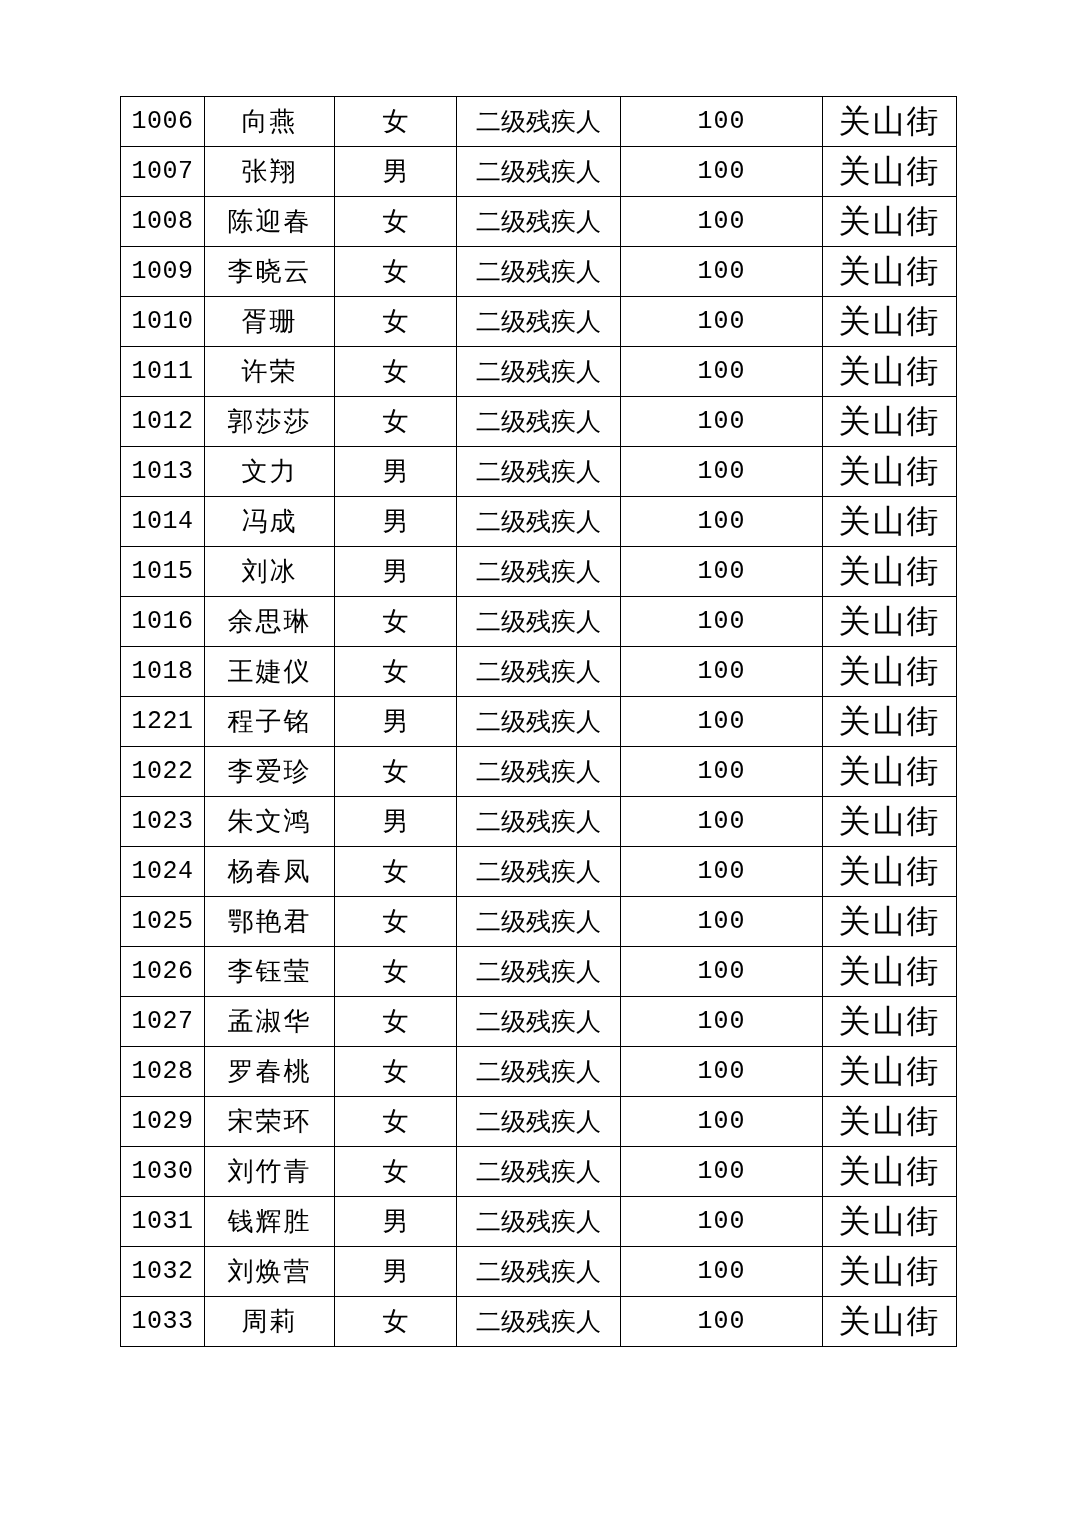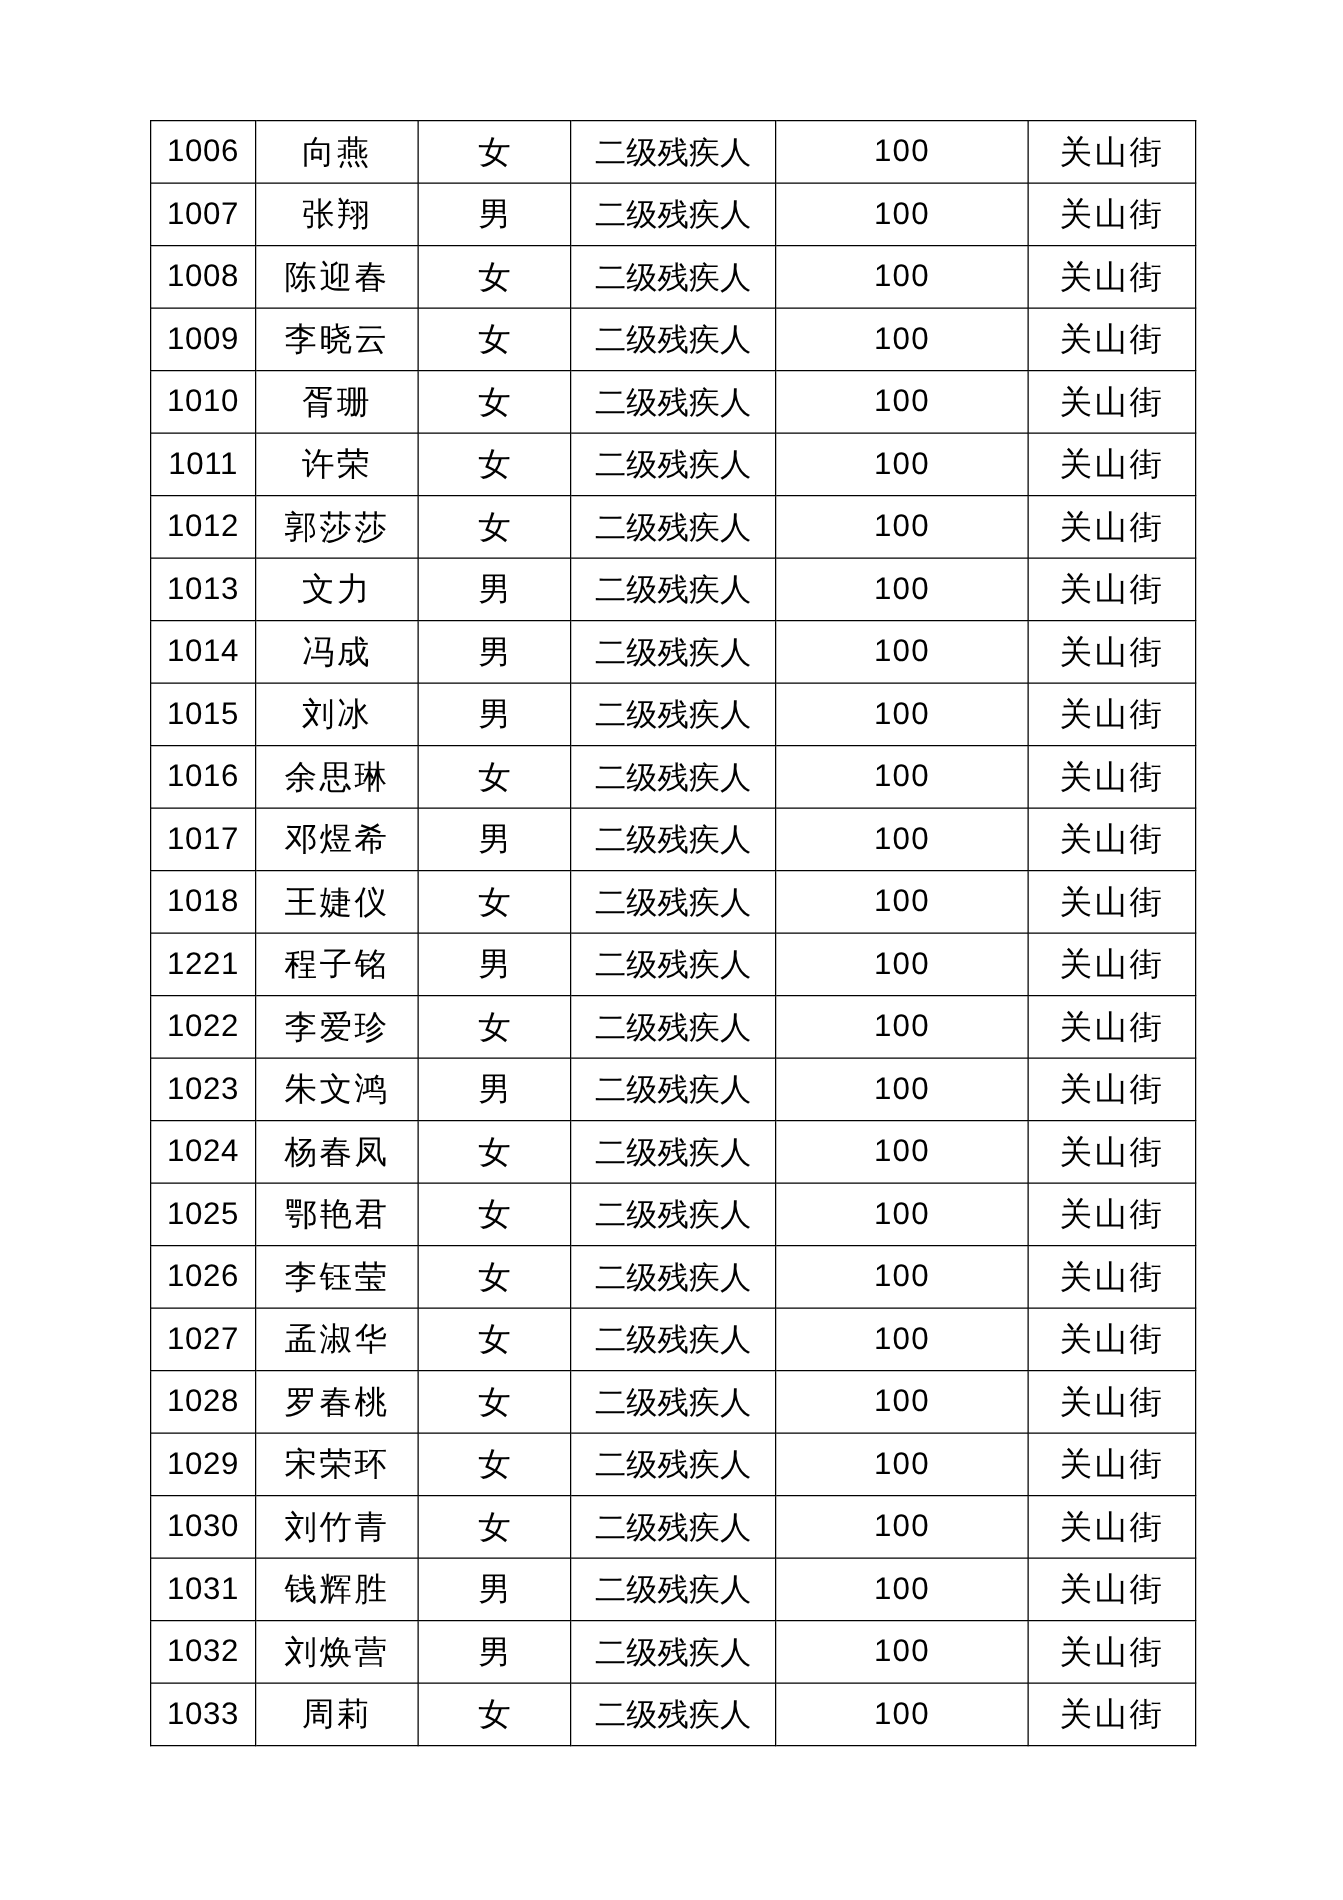--- a/index.html
+++ b/index.html
@@ -17,21 +17,21 @@
   .table-wrap {
     position: absolute;
     left: 120px;
     top: 96px;
     width: 836px;
   }
   table.roster {
     border-collapse: collapse;
     width: 836px;
     table-layout: fixed;
-    font-family: Liberation Sans, sans-serif;
+    font-family: Liberation Mono, monospace;
   }
   table.roster col.c-id    { width: 84px; }
   table.roster col.c-name  { width: 130px; }
   table.roster col.c-sex   { width: 122px; }
   table.roster col.c-cat   { width: 164px; }
   table.roster col.c-amt   { width: 202px; }
   table.roster col.c-area  { width: 134px; }
 
   table.roster td {
     border: 1px solid #000000;
@@ -56,21 +56,21 @@
   td.cat {
     font-size: 25px;
     letter-spacing: 0px;
   }
   td.amt {
     font-size: 25px;
     letter-spacing: 1px;
     margin-top: 23px;
   }
   td.area {
-    font-size: 26px;
+    font-size: 32px;
     letter-spacing: 2px;
   }
 </style>
 </head>
 <body>
 
 <div class="page">
   <div class="table-wrap">
     <table class="roster">
       <colgroup>
@@ -164,28 +164,20 @@
           </tr>
           <tr>
             <td class="id">1016</td>
             <td class="name">余思琳</td>
             <td class="sex">女</td>
             <td class="cat">二级残疾人</td>
             <td class="amt">100</td>
             <td class="area">关山街</td>
           </tr>
           <tr>
-            <td class="id">1017</td>
-            <td class="name">邓煜希</td>
-            <td class="sex">男</td>
-            <td class="cat">二级残疾人</td>
-            <td class="amt">100</td>
-            <td class="area">关山街</td>
-          </tr>
-          <tr>
             <td class="id">1018</td>
             <td class="name">王婕仪</td>
             <td class="sex">女</td>
             <td class="cat">二级残疾人</td>
             <td class="amt">100</td>
             <td class="area">关山街</td>
           </tr>
           <tr>
             <td class="id">1221</td>
             <td class="name">程子铭</td>

